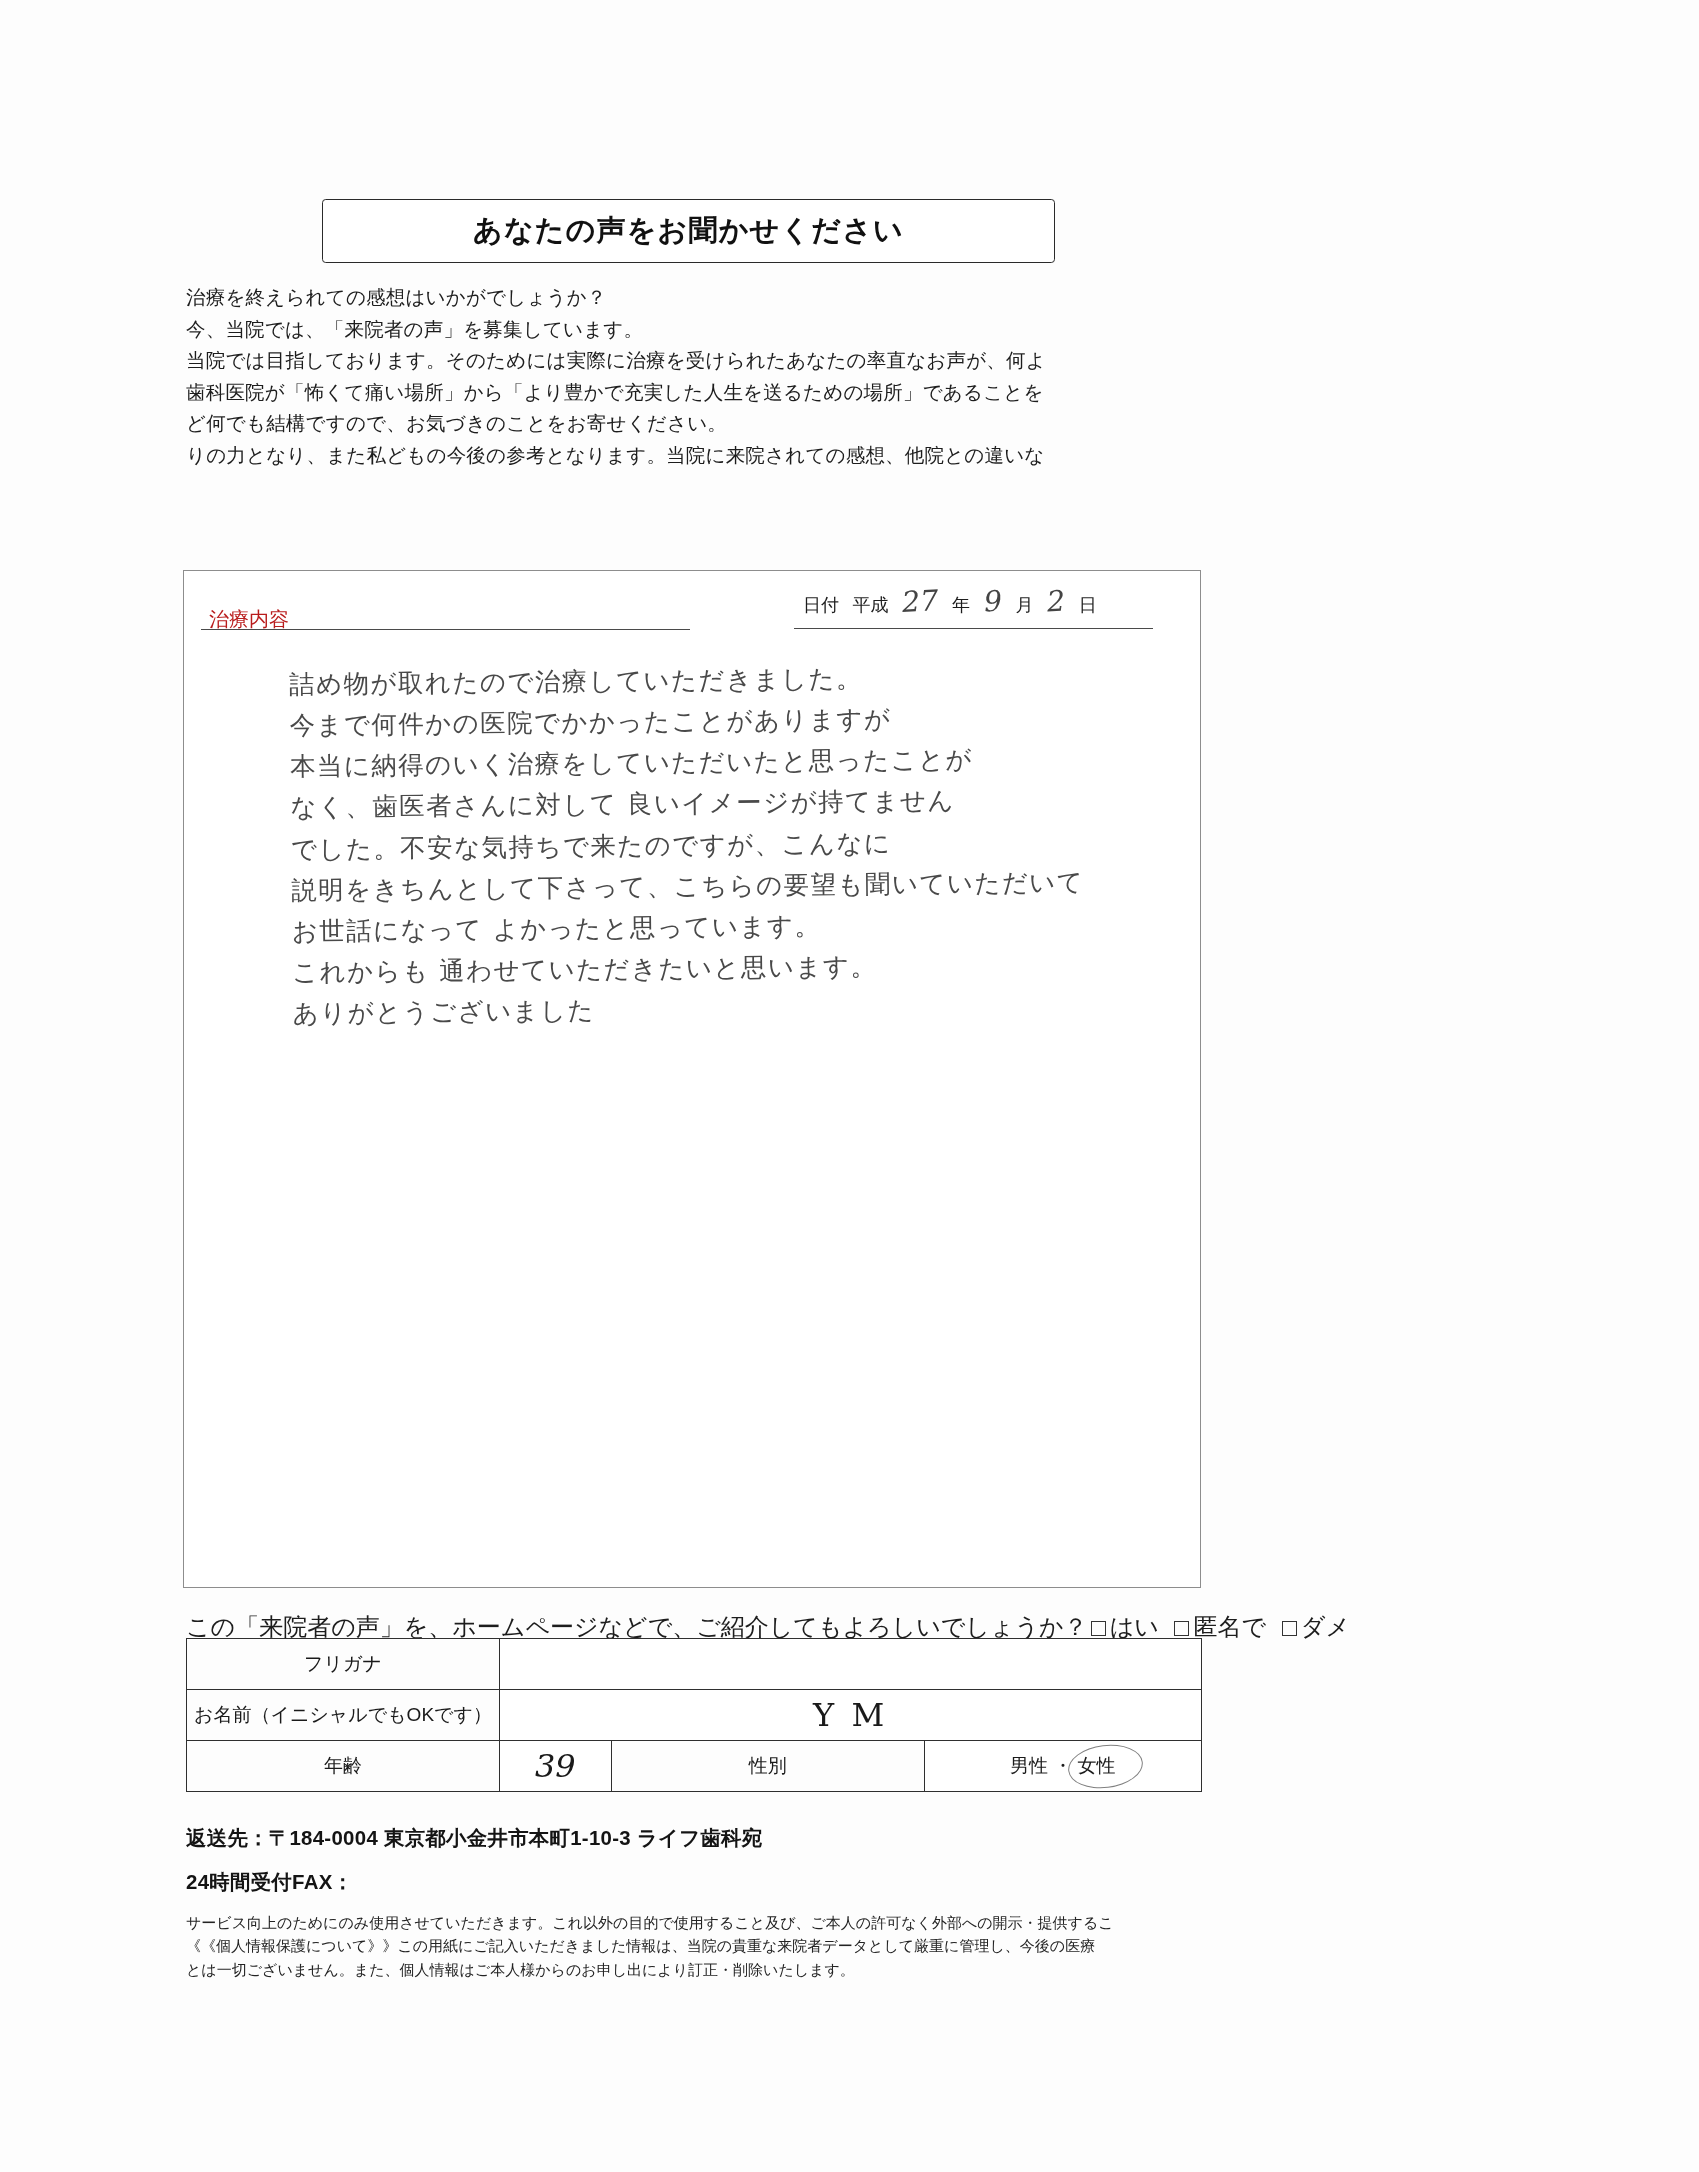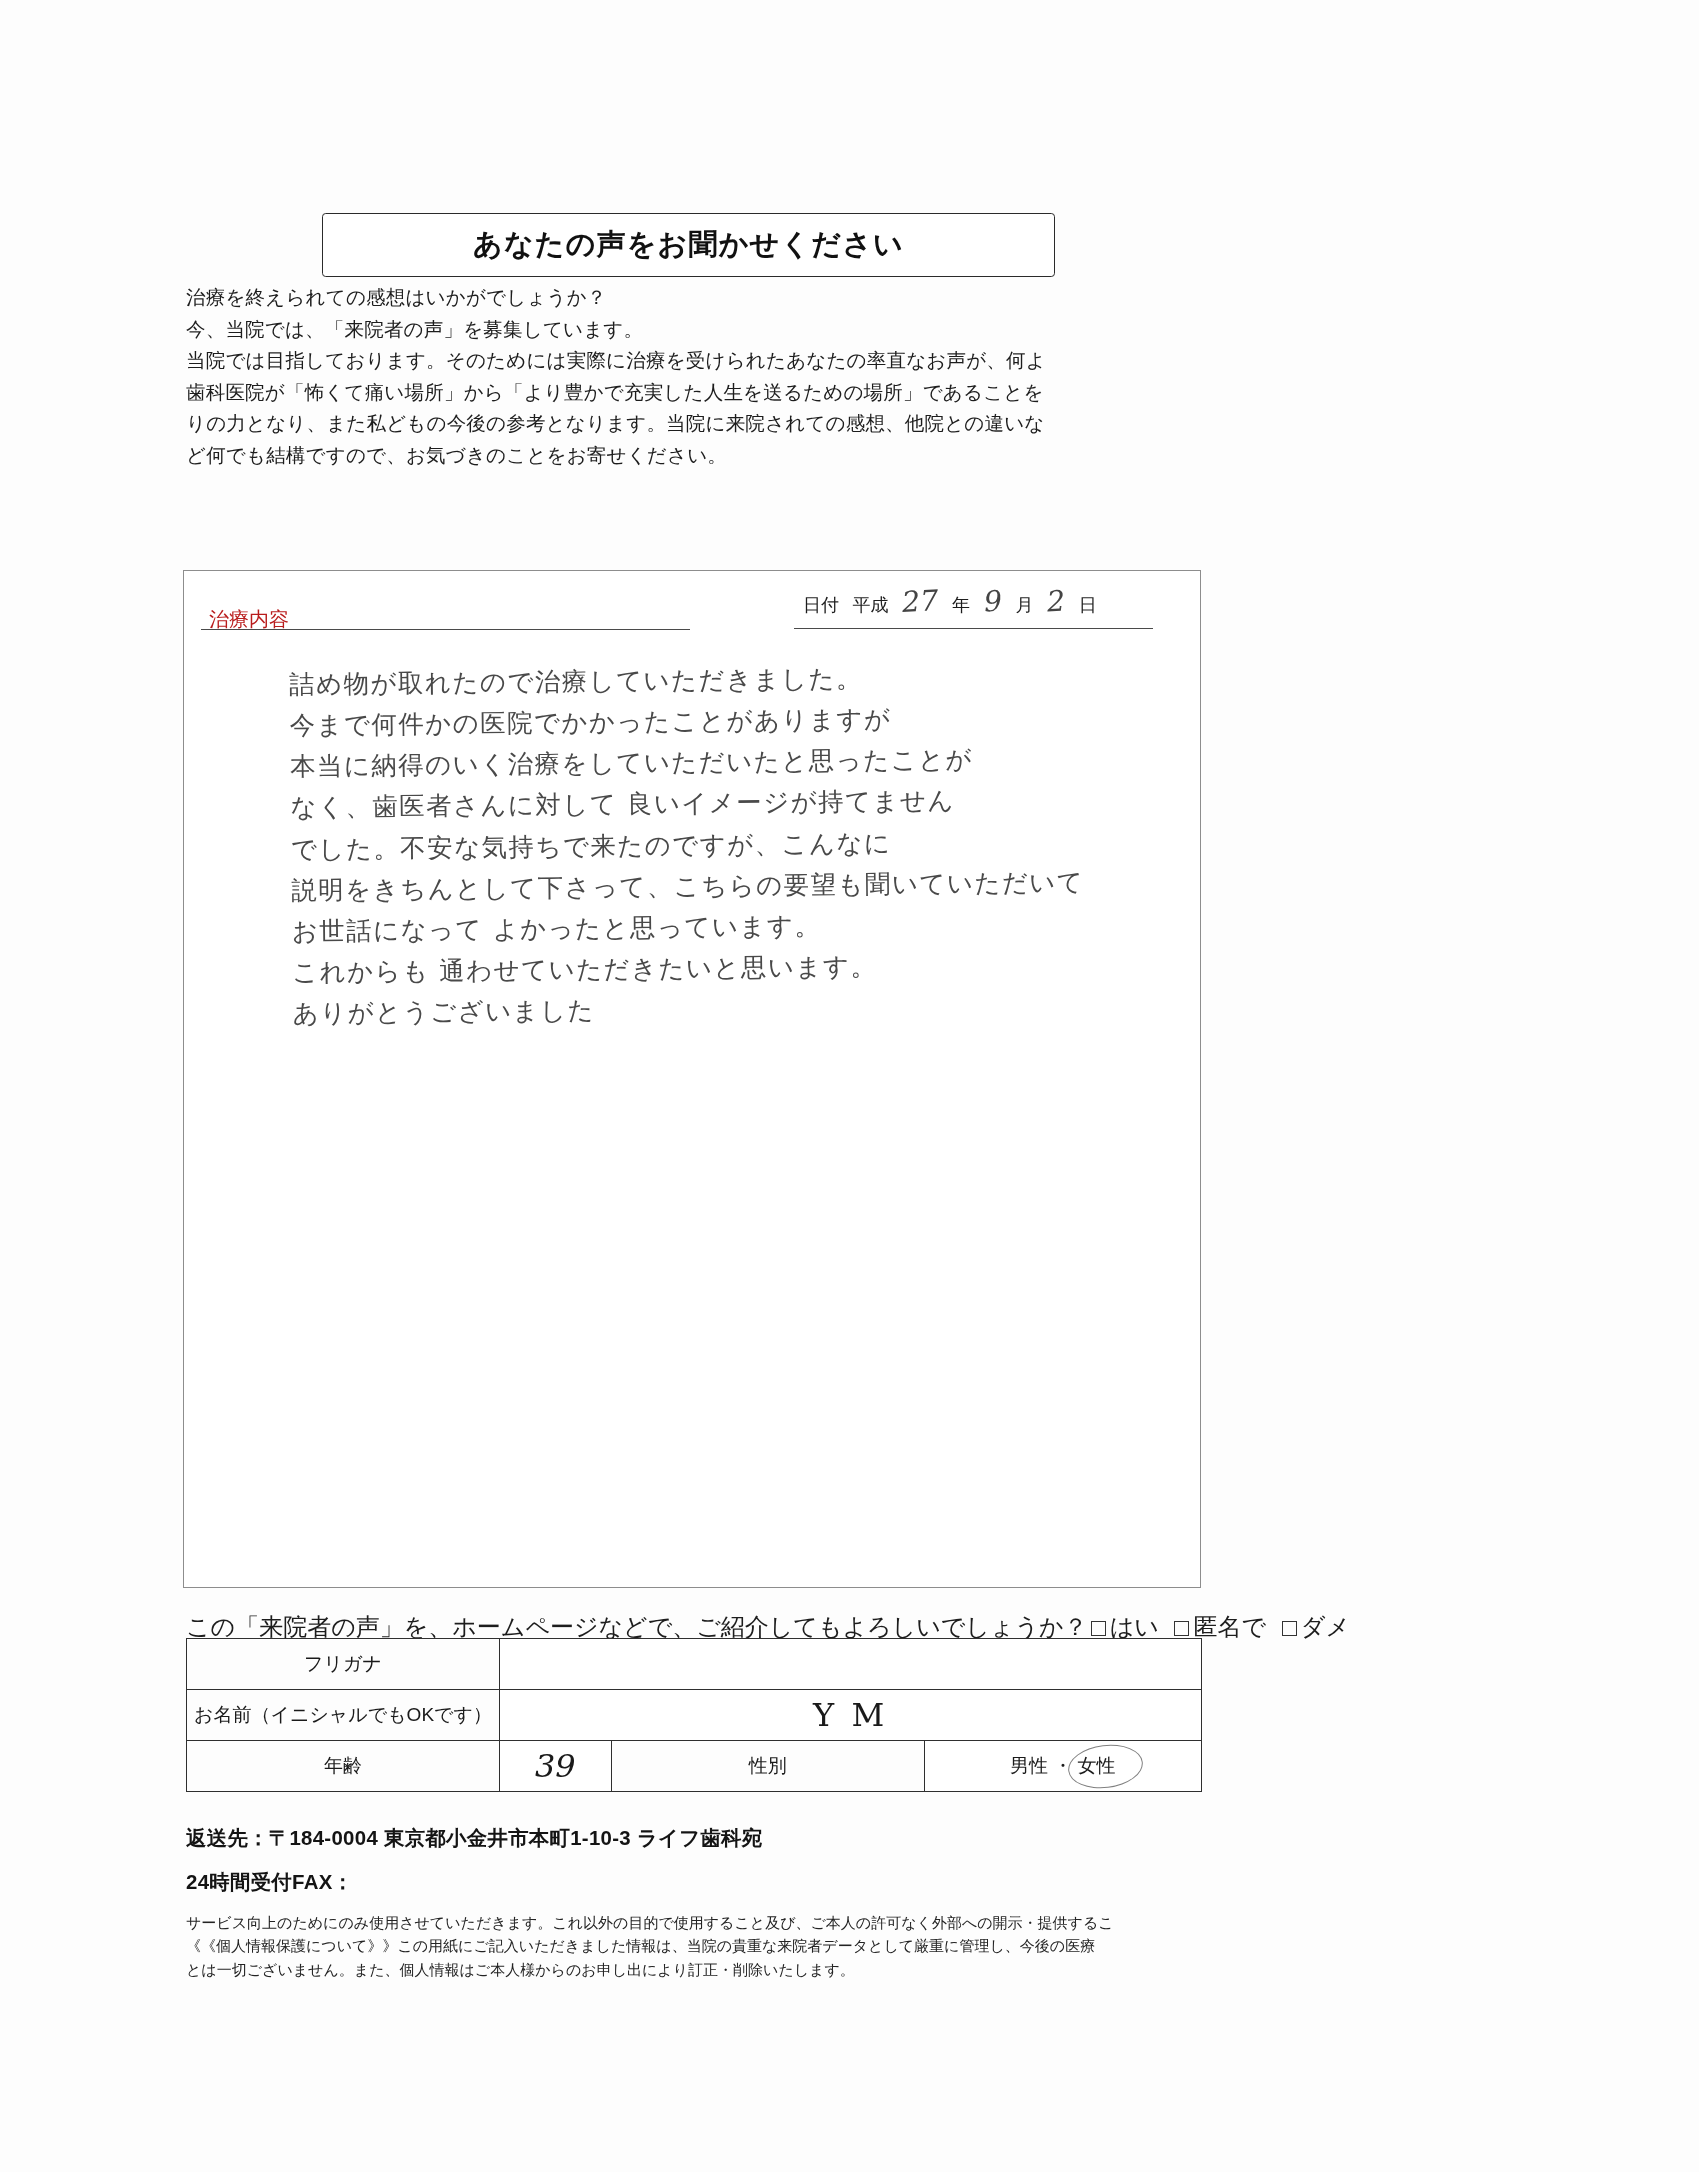--- a/index.html
+++ b/index.html
@@ -19,21 +19,21 @@
     position: absolute;
     left: 0; top: 0;
     width: 1700px;
     height: 2172px;
     background: #fdfdfd;
   }
   
   .title-box {
     position: absolute;
     left: 322px;
-    top: 213px;
+    top: 199px;
     width: 731px;
     height: 62px;
     border: 1.9px solid #2a2a2a;
     border-radius: 3.7px;
     display: flex;
     align-items: center;
     justify-content: center;
     background: #ffffff;
   }
   .title-box .title-text {
@@ -231,22 +231,22 @@
 
   <div class="title-box">
     <span class="title-text">あなたの声をお聞かせください</span>
   </div>
 
   <div class="intro">
     <p>治療を終えられての感想はいかがでしょうか？</p>
     <p>今、当院では、「来院者の声」を募集しています。</p>
     <p>当院では目指しております。そのためには実際に治療を受けられたあなたの率直なお声が、何よ</p>
     <p>歯科医院が「怖くて痛い場所」から「より豊かで充実した人生を送るための場所」であることを</p>
+    <p>ど何でも結構ですので、お気づきのことをお寄せください。</p>
     <p>りの力となり、また私どもの今後の参考となります。当院に来院されての感想、他院との違いな</p>
-    <p>ど何でも結構ですので、お気づきのことをお寄せください。</p>
   </div>
 
   <div class="comment-frame">
     <div class="frame-header">
       <span class="treat-label">治療内容</span>
       <div class="treat-underline"></div>
 
       <div class="date-row">
         <span>日付</span>
         <span>平成</span>

